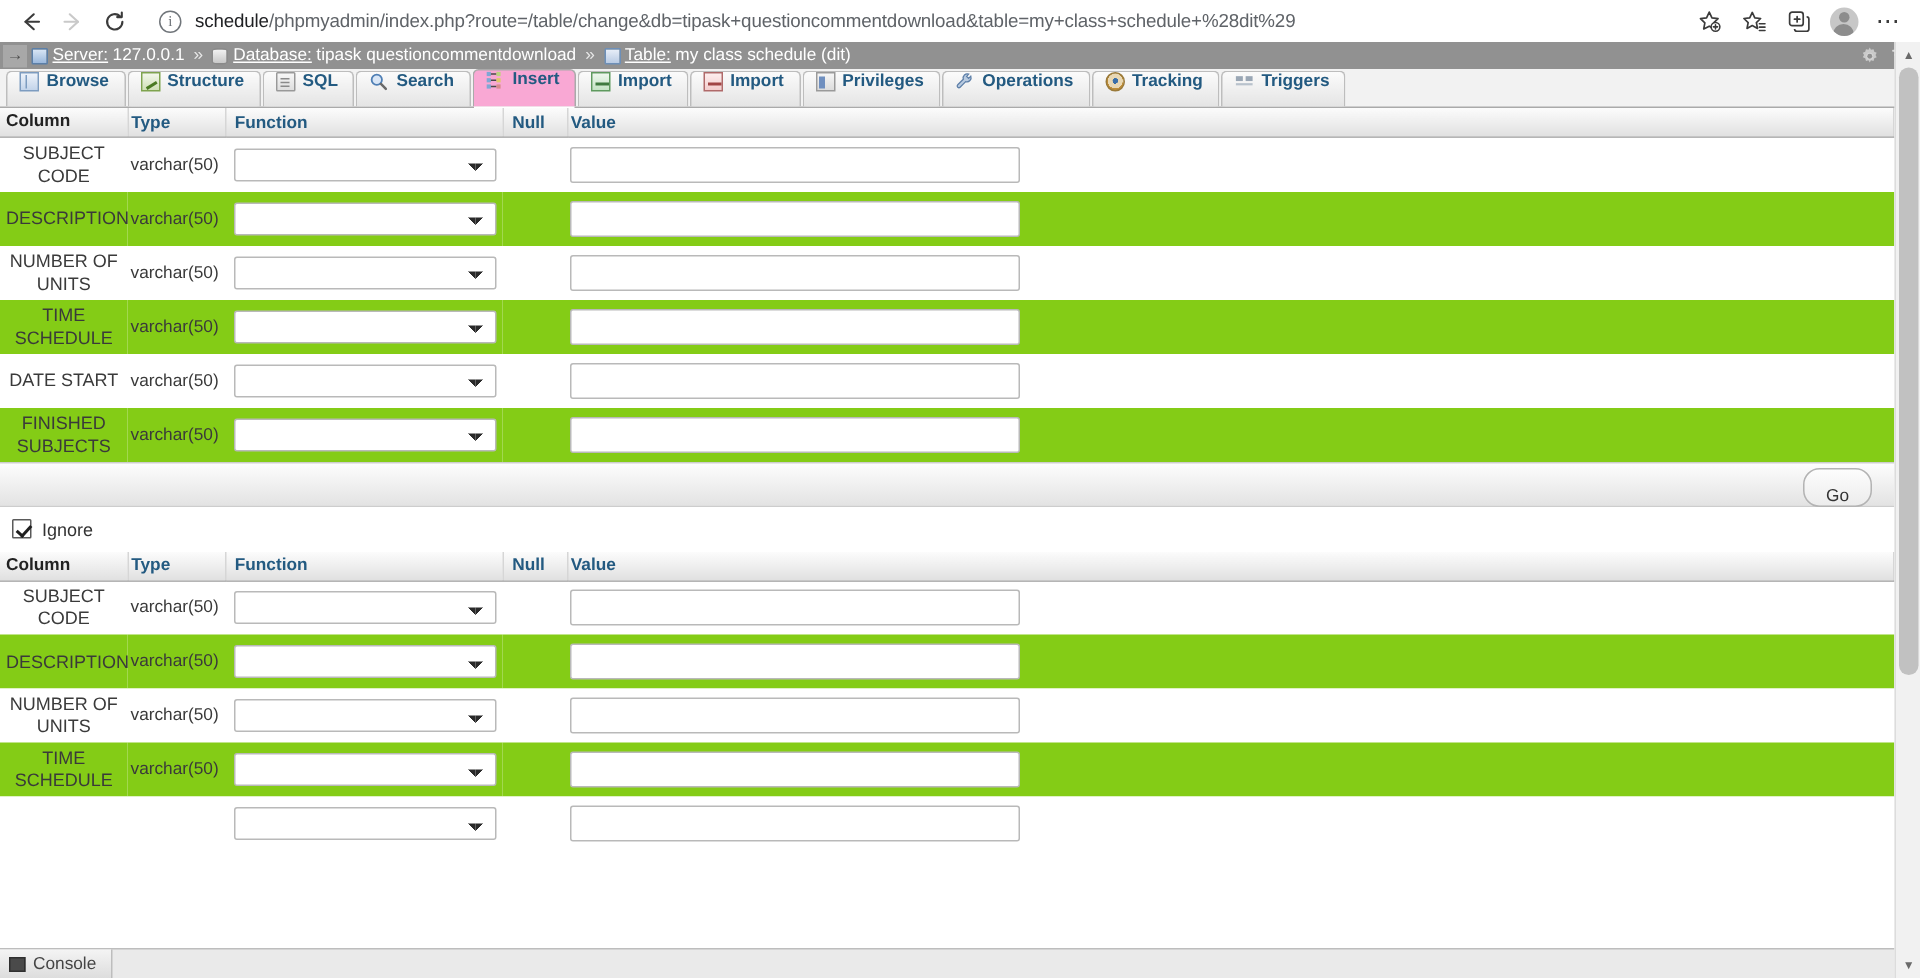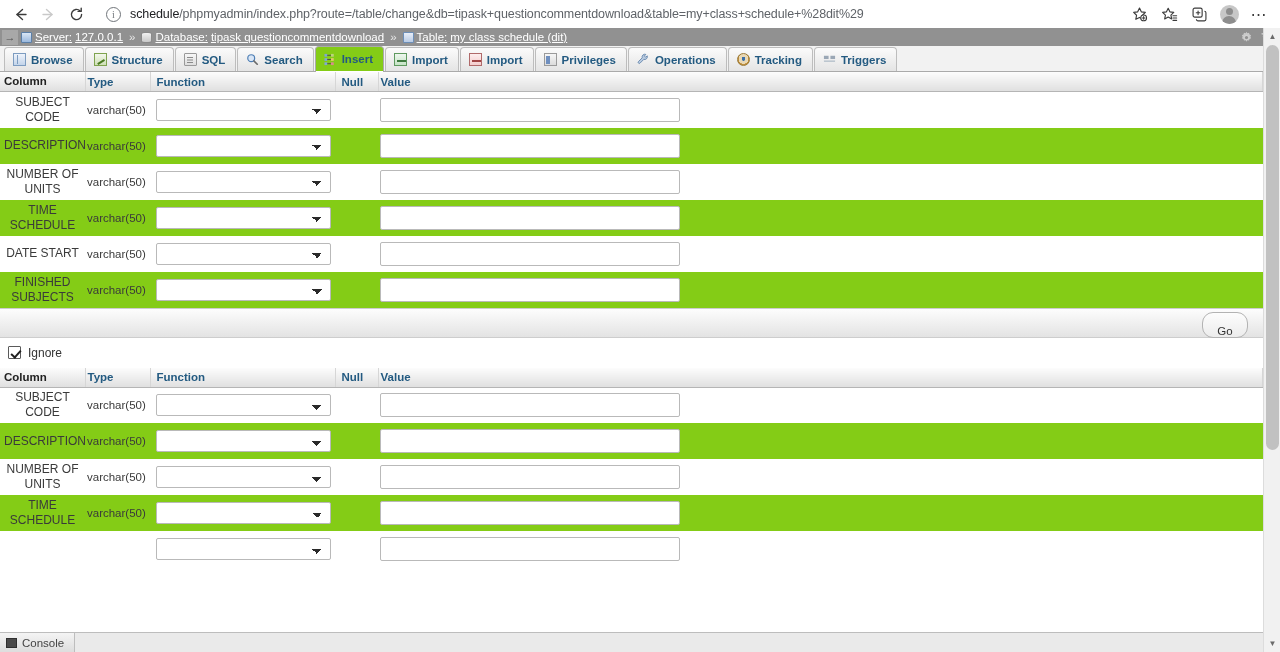--- a/index.html
+++ b/index.html
@@ -112,55 +112,55 @@
   .crumb-ico {
     width: 11px; height: 11px;
     margin-right: 3px;
     flex: 0 0 auto;
     display: inline-block;
   }
   .ico-server { background: linear-gradient(#d9e6f5,#9ab8dd); border: 1px solid #5b7fa8; border-radius: 1px; }
   .ico-db { background: linear-gradient(#f2f2f2,#c8c8c8); border: 1px solid #8a8a8a; border-radius: 4px/2px; }
   .ico-table { background: linear-gradient(#e8eef8,#b9cbe4); border: 1px solid #6d8fb8; border-radius: 1px; }
   .crumb-label { text-decoration: underline; text-underline-offset: 1px; }
-  .crumb-val { margin-left: 3px; text-decoration: underline; }
+  .crumb-val { margin-left: 3px; }
   .sep { margin: 0 6px; color: #e8e8e8; }
   .topbar-right {
     position: absolute; right: 6px; top: 0;
     height: 18px; display: flex; align-items: center; gap: 8px;
   }
   .topbar-right svg { display: block; opacity: .85; }
 
   
   .tabbar {
     height: 26px;
     background: #f2f2f2;
     border-bottom: 1px solid #aaa;
     display: flex;
     align-items: flex-end;
     padding-left: 4px;
     position: relative;
   }
   .tab {
-    display: flex; align-items: center;
+    display: flex; align-items: flex-start;
     height: 24px;
     padding: 0 10px 0 8px;
     font-size: 11.5px;
     font-weight: bold;
     color: #235a81;
     background: linear-gradient(#fbfbfb, #e4e4e4);
     border: 1px solid #bdbdbd;
     border-bottom: none;
     border-radius: 4px 4px 0 0;
     margin-right: 1px;
     position: relative;
     white-space: nowrap;
   }
   .tab.active {
-    background: #84cc16;
+    background: #f9a8d4;
     color: #235a81;
     border-color: #aaa;
     height: 25px;
     z-index: 3;
   }
   .tab.active::after {
     content: ""; position: absolute;
     left: 0; right: 0; bottom: -1px; height: 1px; background: #fff;
   }
   .tab-ico {

